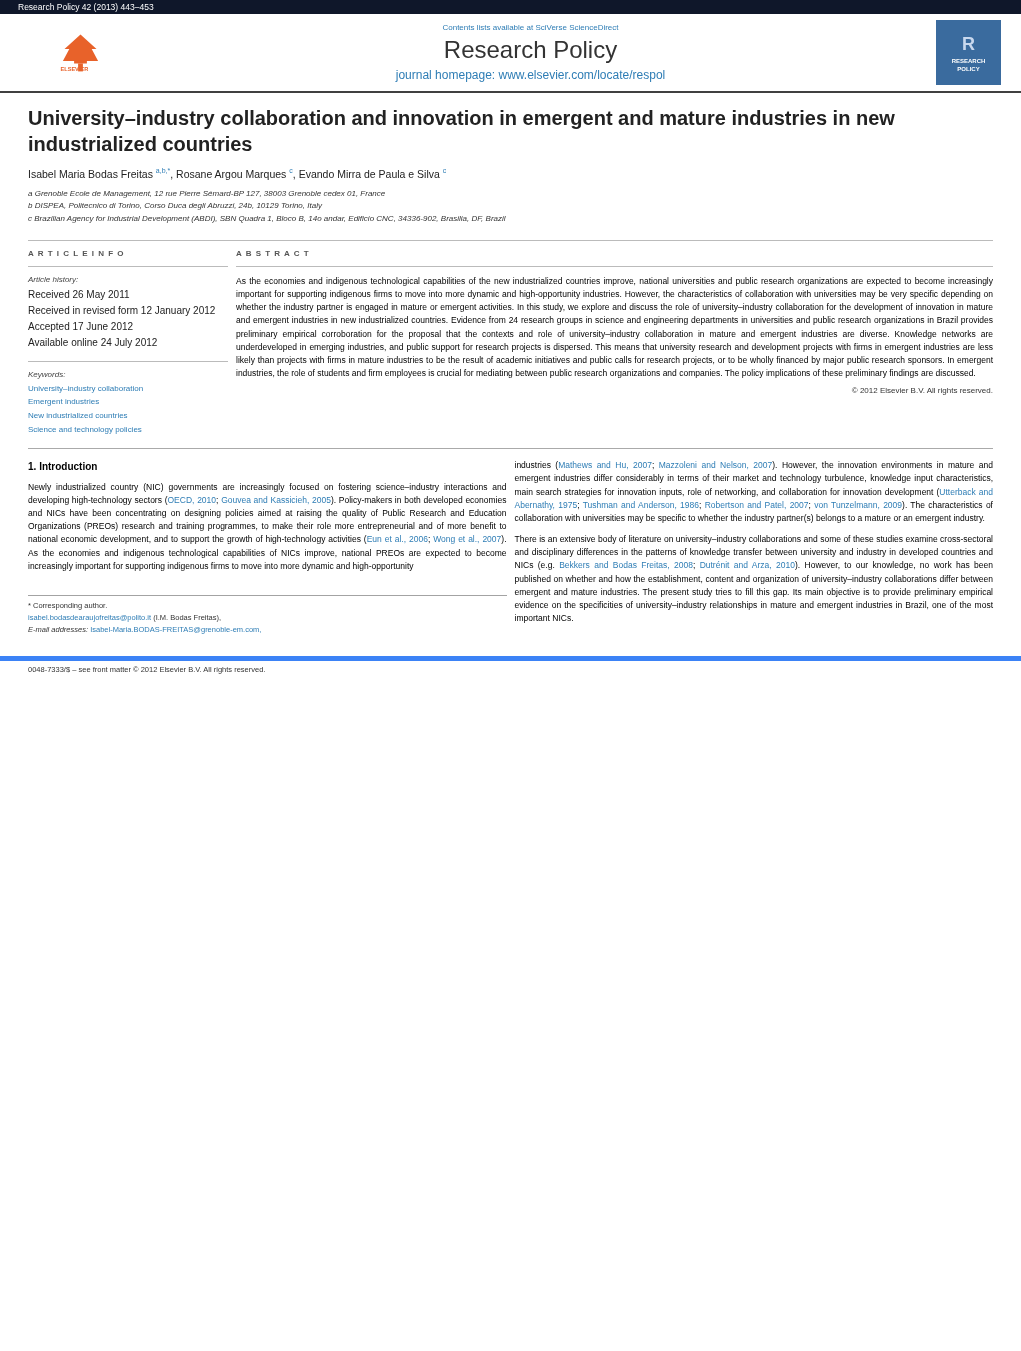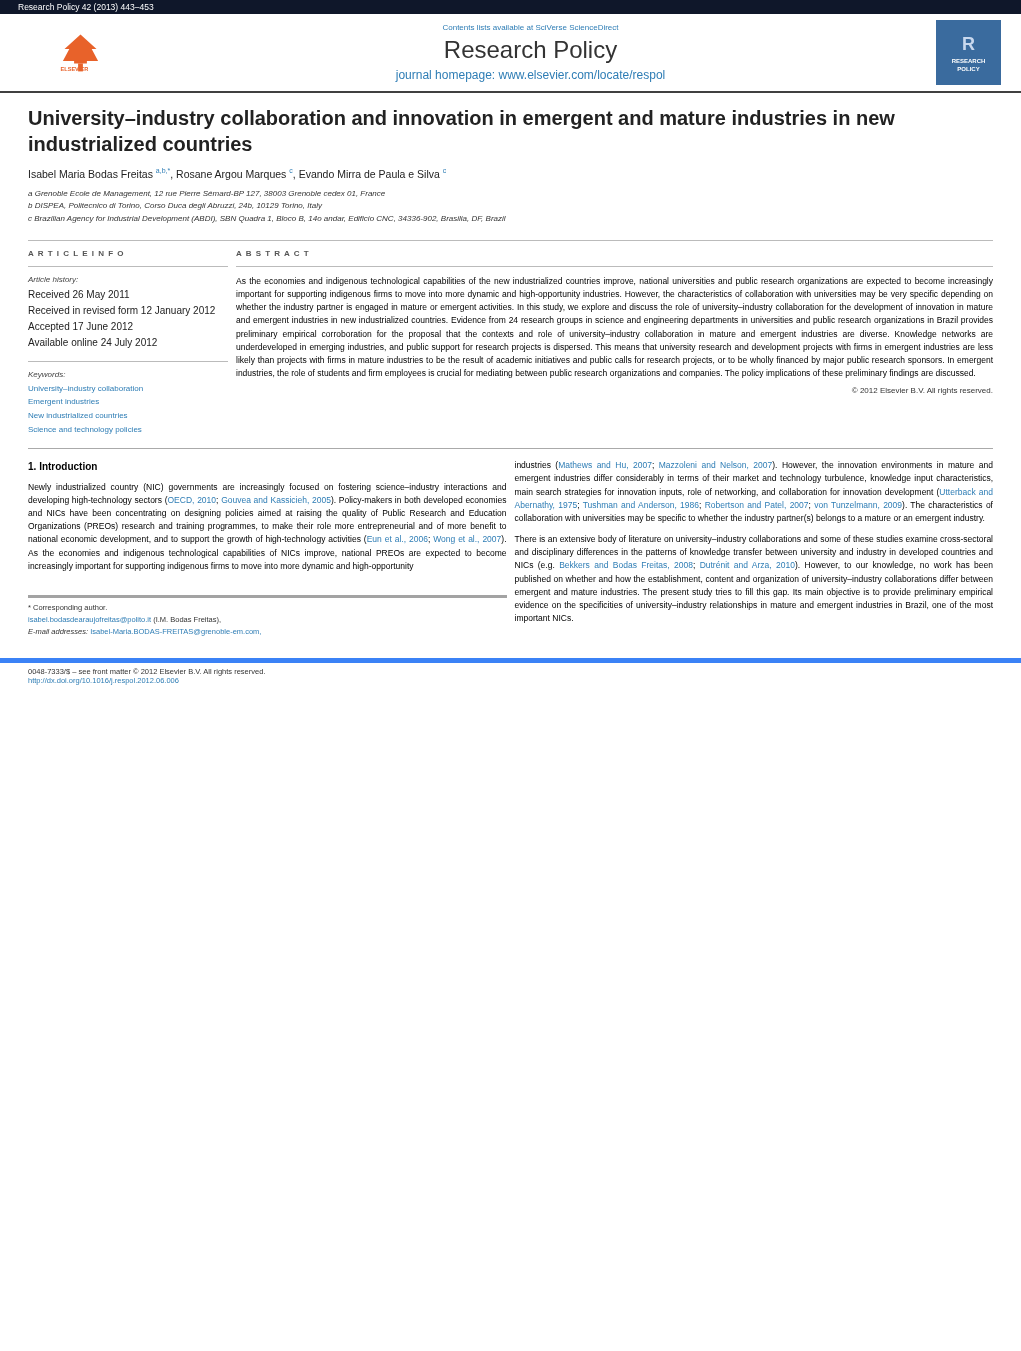--- a/index.html
+++ b/index.html
@@ -226,21 +226,21 @@
       line-height: 1.55;
       text-align: justify;
     }
 
     .inline-ref {
       color: #2e7db5;
     }
 
     
     .footnote-area {
-      border-top: 3px solid #a3a3a3;
+      border-top: 1px solid #a3a3a3;
       margin-top: 22px;
       padding-top: 4px;
     }
     .footnote-text {
       font-size: 7.5px;
       color: #333;
       font-family: Arial, sans-serif;
       line-height: 1.6;
     }
     .footnote-text a, .footnote-link {
@@ -379,16 +379,13 @@
       </div>
       <div class="body-para">
         There is an extensive body of literature on university–industry collaborations and some of these studies examine cross-sectoral and disciplinary differences in the patterns of knowledge transfer between university and industry in developed countries and NICs (e.g. <span class="inline-ref">Bekkers and Bodas Freitas, 2008</span>; <span class="inline-ref">Dutrénit and Arza, 2010</span>). However, to our knowledge, no work has been published on whether and how the establishment, content and organization of university–industry collaborations differ between emergent and mature industries. The present study tries to fill this gap. Its main objective is to provide preliminary empirical evidence on the specificities of university–industry relationships in mature and emergent industries in Brazil, one of the most important NICs.
       </div>
     </div>
   </div>
 </div>
 
 <div class="bottom-bar">
   <div>0048-7333/$ – see front matter © 2012 Elsevier B.V. All rights reserved.</div>
-  <div>
-    <span class="bottom-link">http://dx.doi.org/10.1016/j.respol.2012.06.006</span>
-  </div>
 </div>
 
 </body></html>

